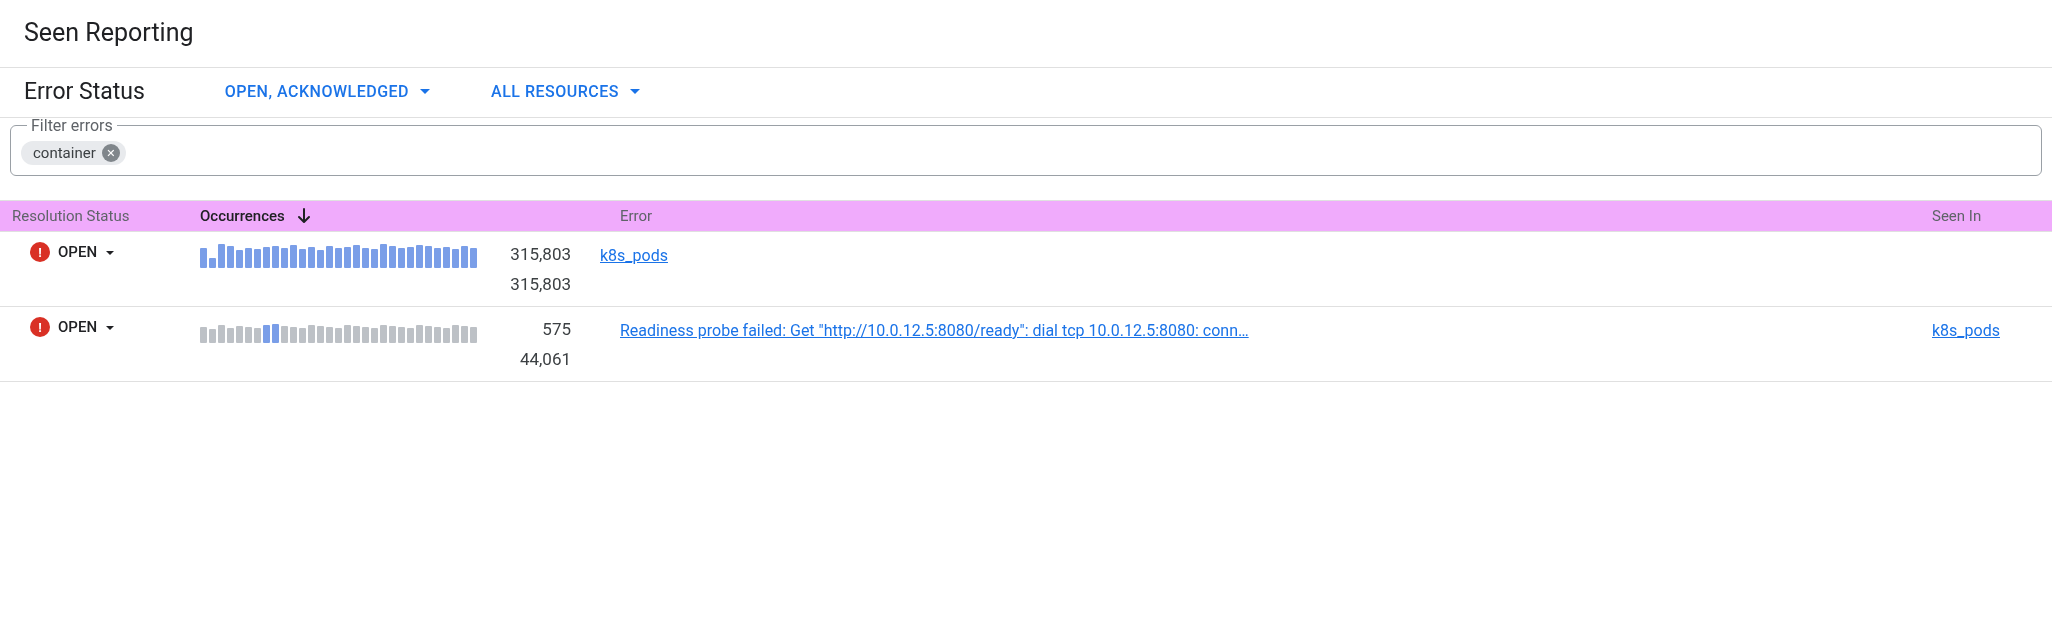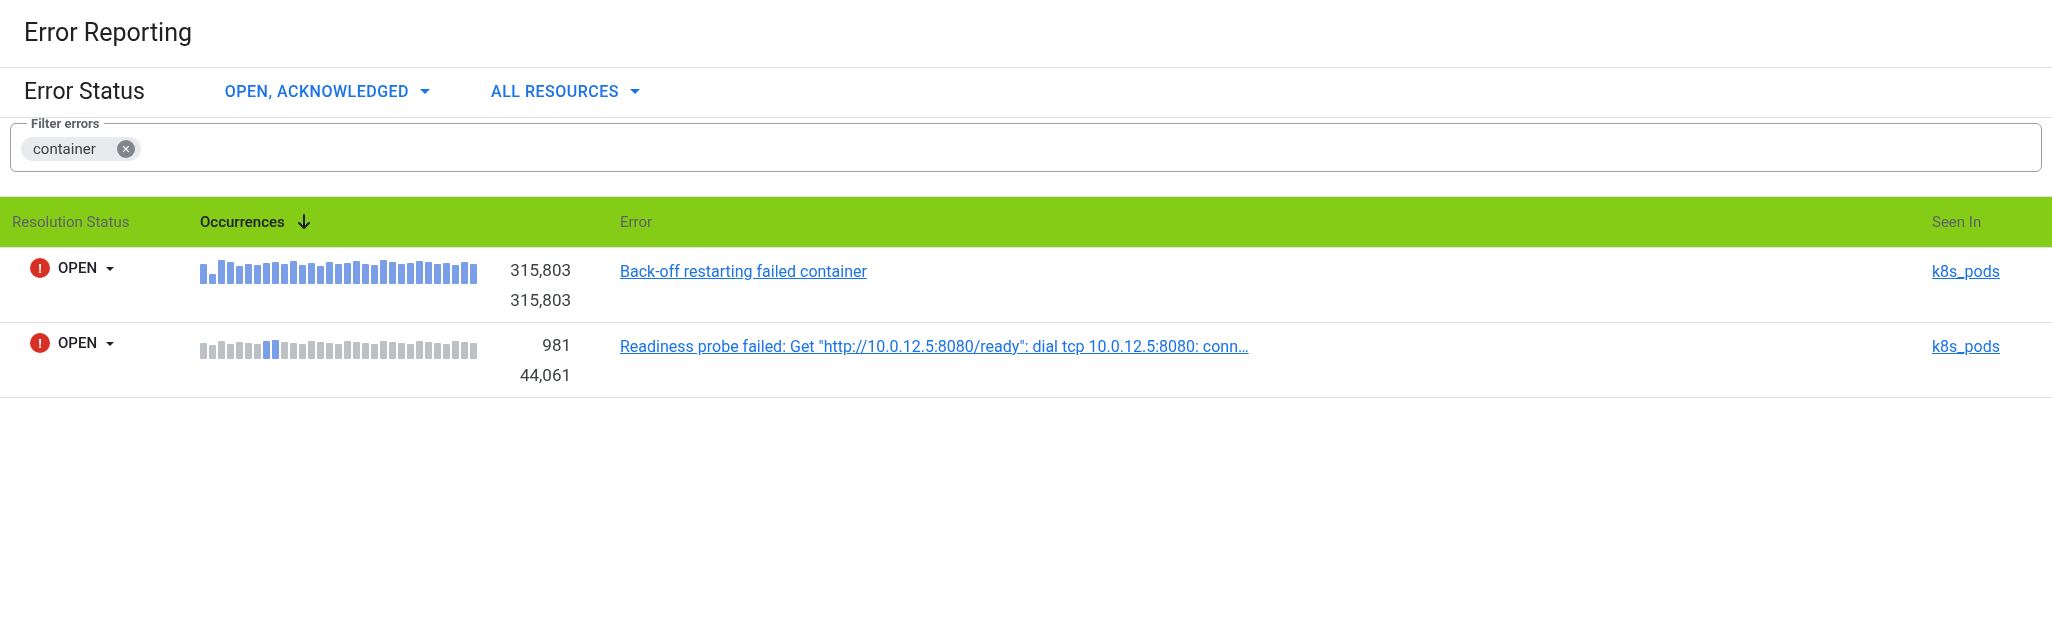--- a/index.html
+++ b/index.html
@@ -48,56 +48,55 @@
     position: relative;
     margin: 0 10px 0 10px;
   }
   .filter-fieldset {
     border: 1px solid #9aa0a6;
     border-radius: 6px;
     padding: 6px 10px 10px 10px;
     margin-top: -2px;
   }
   .filter-legend {
-    font-size: 13px;
+    font-size: 16px;
     color: #5f6368;
     padding: 0 4px;
     margin-left: 6px;
-    font-weight: bold;
   }
   .chip {
     display: inline-flex;
     align-items: center;
     background: #e8eaed;
     border-radius: 14px;
     padding: 3px 6px 3px 12px;
     font-size: 15px;
     color: #3c4043;
-    gap: 21px;
+    gap: 6px;
   }
   .chip-x {
     width: 18px; height: 18px;
     border-radius: 50%;
     background: #80868b;
     color: #fff;
     display: inline-flex;
     align-items: center; justify-content: center;
     font-size: 11px;
     cursor: pointer;
   }
   .table {
     width: 100%;
     margin-top: 24px;
   }
   .thead {
     display: flex;
-    background: #84cc16;
+    background: #f0abfc;
     border-top: 1px solid #e0e0e0;
     border-bottom: 1px solid #e0e0e0;
-    padding: 16px 0;
+    padding: 6px 0;
     color: #5f6368;
     font-size: 15px;
   }
   .col-status { width: 200px; padding-left: 12px; }
   .col-occ   { width: 400px; }
   .col-error { flex: 1; padding-left: 20px; }
   .col-seen  { width: 120px; padding-right: 20px; }
   .th-occ {
     color: #202124;
     font-weight: 500;
@@ -170,21 +169,21 @@
     white-space: nowrap;
     overflow: hidden;
     text-overflow: ellipsis;
   }
   .caret svg, .arrow svg { display: block; }
 </style>
 </head>
 <body>
 
 <div class="header">
-  <div class="header-title">Error Reporting</div>
+  <div class="header-title">Seen Reporting</div>
 </div>
 
 <div class="subheader">
   <div class="subheader-title">Error Status</div>
 
   <div class="dropdown-filter">
     <span>OPEN, ACKNOWLEDGED</span>
     <span class="caret">
       <svg width="12" height="8" viewBox="0 0 12 8">
           <path d="M1 1l5 5 5-5" fill="#1a73e8"></path>
@@ -274,21 +273,20 @@
               <span style="height: 19px; background: rgb(122, 158, 232);"></span>
               <span style="height: 22px; background: rgb(122, 158, 232);"></span>
               <span style="height: 20px; background: rgb(122, 158, 232);"></span>
             </div>
             <div class="occ-nums">
               <span>315,803</span>
               <span>315,803</span>
             </div>
           </div>
         </div>
-        <div class="col-error"><a class="err-link">Back-off restarting failed container</a></div>
         <div class="col-seen"><a class="seen-link">k8s_pods</a></div>
       </div>
       <div class="trow">
         <div class="col-status">
           <div class="status-cell">
             <span class="status-icon">!</span>
             <span>OPEN</span>
             <span><svg width="10" height="7" viewBox="0 0 10 7">
                 <path d="M1 1l4 4 4-4" fill="#202124"></path>
               </svg></span>
@@ -323,21 +321,21 @@
               <span style="height: 15px; background: rgb(189, 193, 198);"></span>
               <span style="height: 18px; background: rgb(189, 193, 198);"></span>
               <span style="height: 17px; background: rgb(189, 193, 198);"></span>
               <span style="height: 16px; background: rgb(189, 193, 198);"></span>
               <span style="height: 15px; background: rgb(189, 193, 198);"></span>
               <span style="height: 18px; background: rgb(189, 193, 198);"></span>
               <span style="height: 17px; background: rgb(189, 193, 198);"></span>
               <span style="height: 16px; background: rgb(189, 193, 198);"></span>
             </div>
             <div class="occ-nums">
-              <span>981</span>
+              <span>575</span>
               <span>44,061</span>
             </div>
           </div>
         </div>
         <div class="col-error"><a class="err-link">Readiness probe failed: Get "http://10.0.12.5:8080/ready": dial tcp 10.0.12.5:8080: conn…</a></div>
         <div class="col-seen"><a class="seen-link">k8s_pods</a></div>
       </div>
     </div>
 </div>
 

